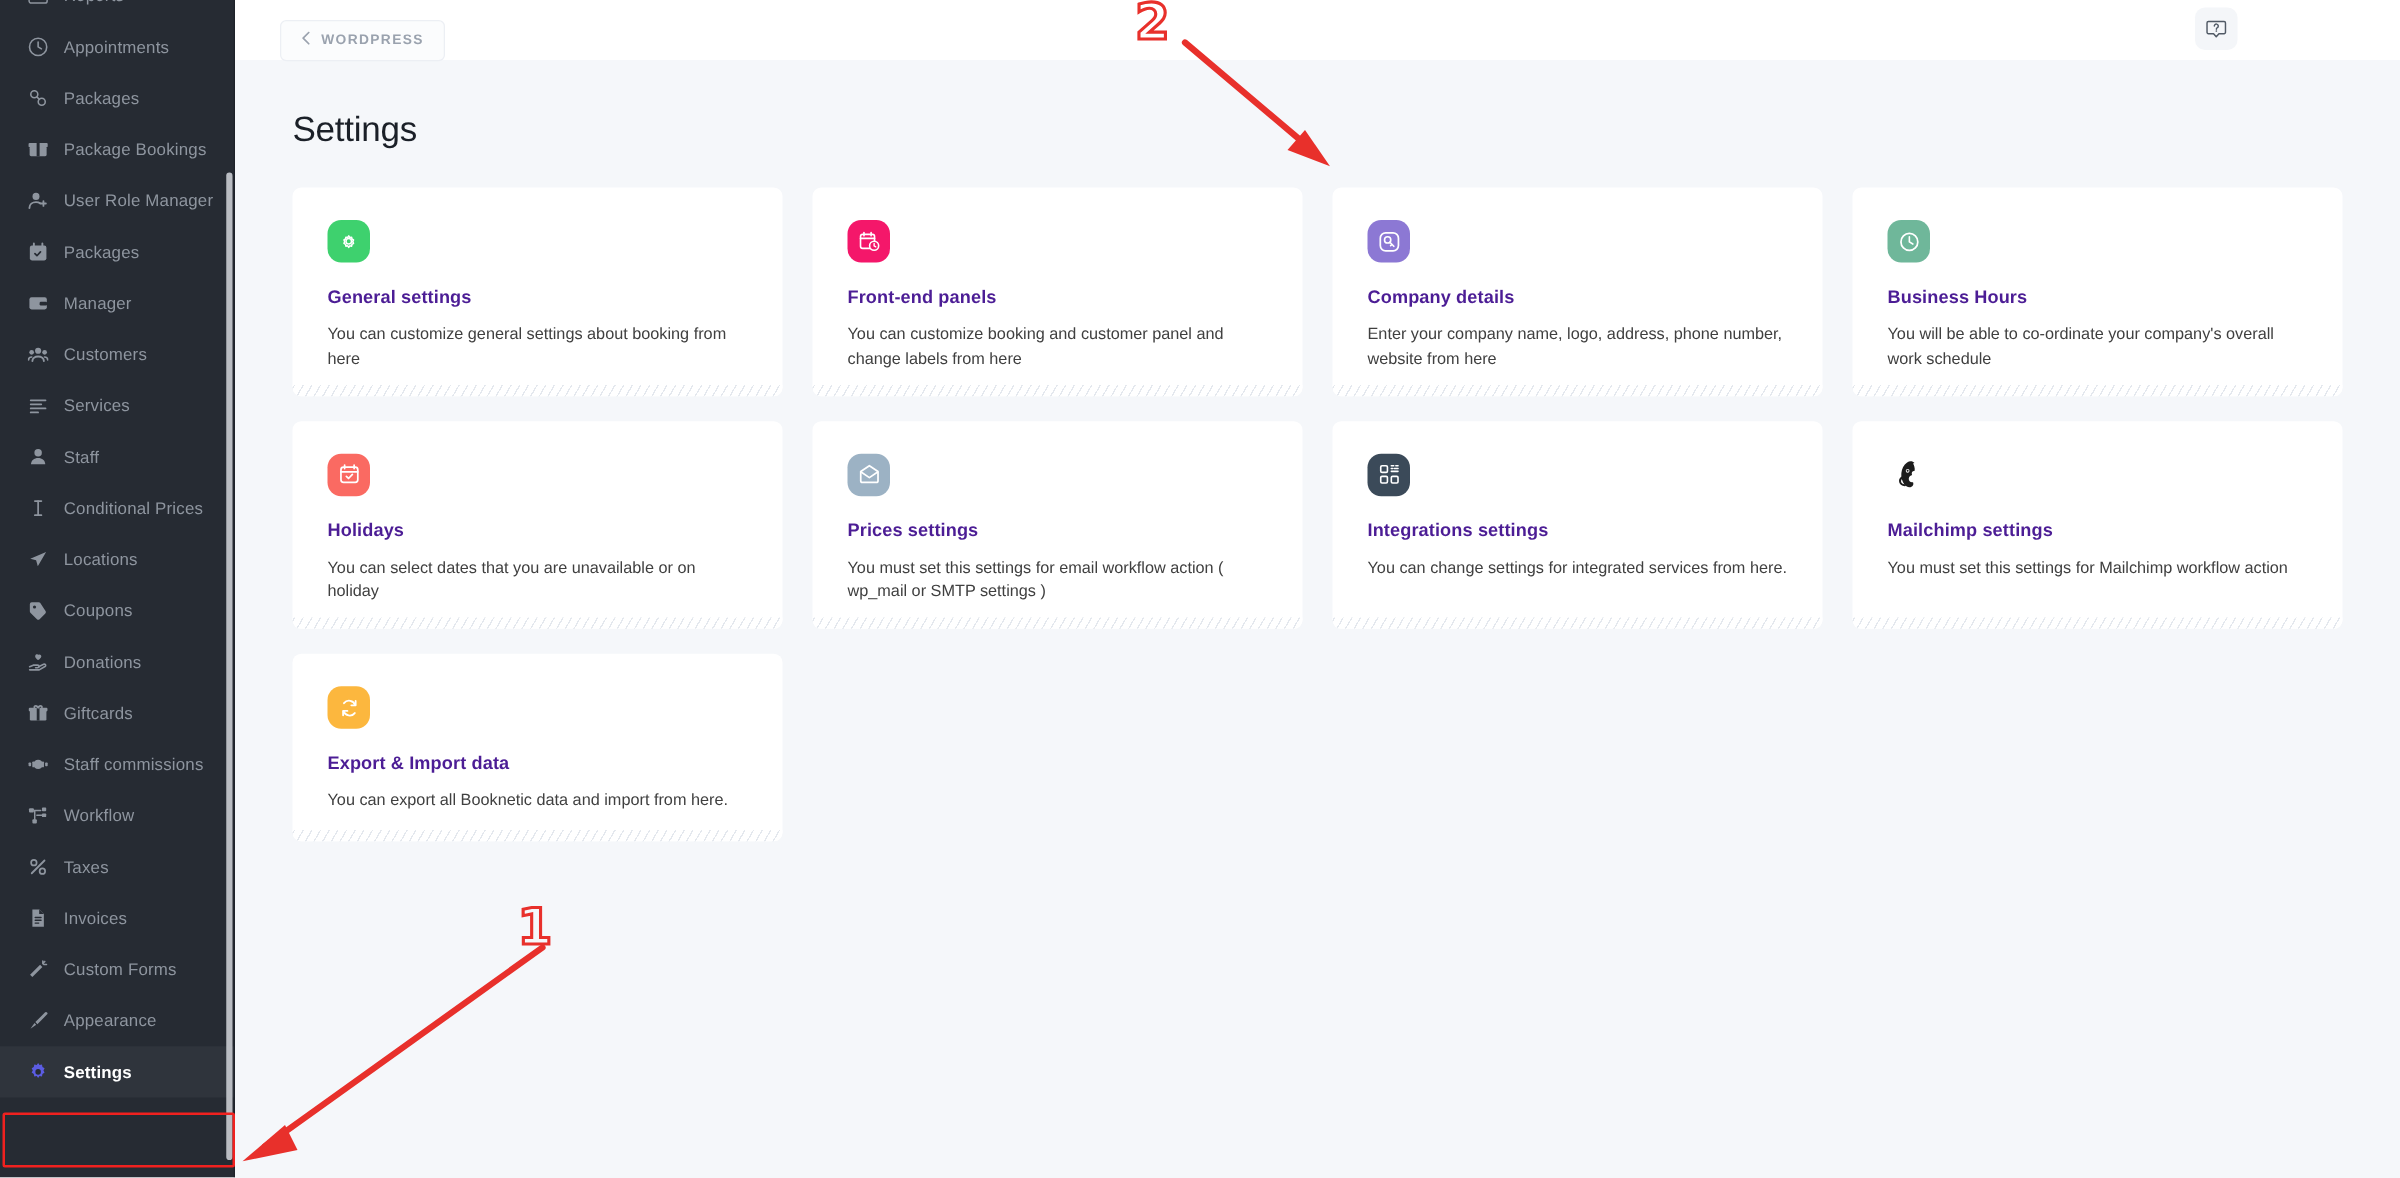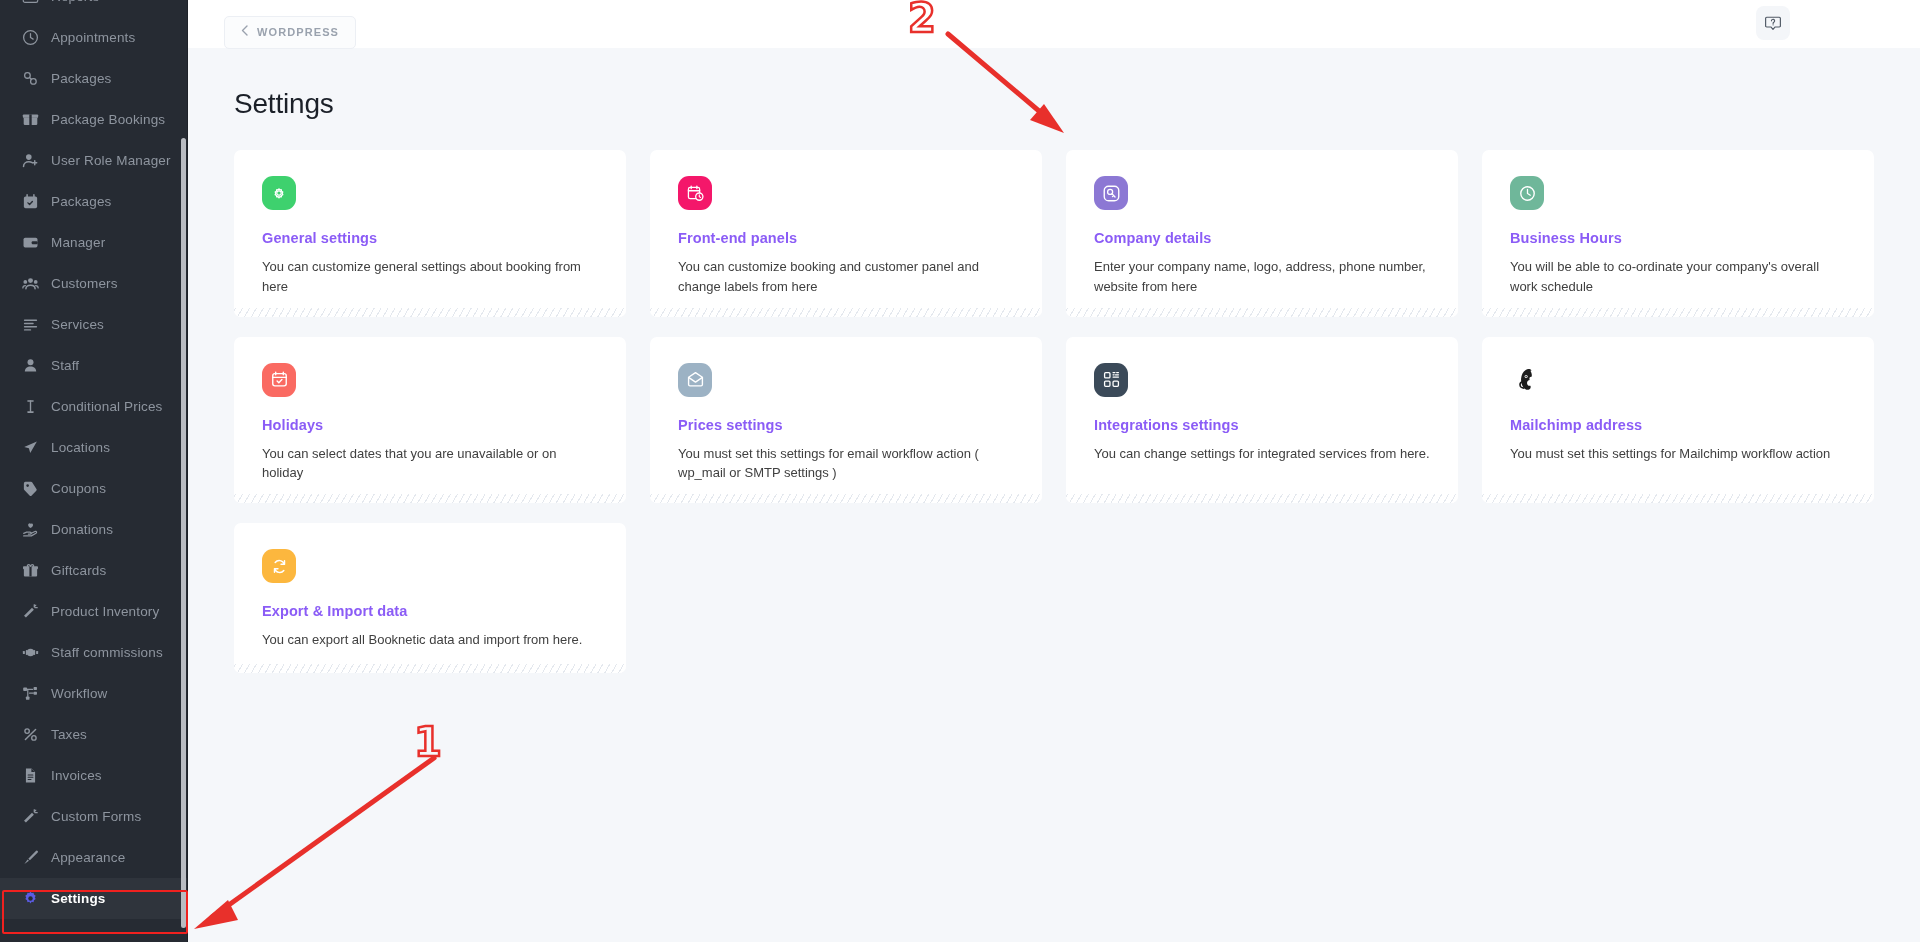--- a/index.html
+++ b/index.html
@@ -166,21 +166,21 @@
     width: 34px; height: 34px;
     border-radius: 11px;
     display: flex; align-items: center; justify-content: center;
     color: #ffffff;
     margin-bottom: 20px;
   }
   .card-ico.plain { background: transparent !important; }
   .card-title {
     font-size: 14.5px;
     font-weight: bold;
-    color: #8b5cf6;
+    color: #4c1d95;
     margin-bottom: 11px;
     letter-spacing: 0.1px;
   }
   .card-desc {
     font-size: 13px;
     line-height: 1.52;
     color: #404040;
     max-width: 340px;
   }
   .card.empty { background: transparent; }
@@ -358,29 +358,20 @@
         <div class="nav-item">
           <span class="nav-ico">
             <svg width="17" height="17" viewBox="0 0 20 20" fill="none">
               <rect x="2.2" y="7.6" width="15.6" height="9.4" rx="1.2" fill="currentColor"></rect>
               <rect x="1.2" y="5" width="17.6" height="3.4" rx="1" fill="currentColor"></rect>
               <rect x="8.7" y="5" width="2.6" height="12" fill="#262b33"></rect>
               <path d="M10 5c-1.6-3.4-5-1.4-3.1.6M10 5c1.6-3.4 5-1.4 3.1.6" stroke="currentColor" stroke-width="1.5" stroke-linecap="round"></path>
             </svg>
           </span>
           <span class="nav-label">Giftcards</span>
-        </div>
-        <div class="nav-item">
-          <span class="nav-ico">
-            <svg width="17" height="17" viewBox="0 0 20 20" fill="none">
-              <path d="M3 17l9.4-9.4 2.2 2.2L5.2 19.2z" fill="currentColor" transform="translate(-0.6,-2)"></path>
-              <path d="M14.4 2v2.6M17.9 5.5h-2.6M16.3 2.5l-1.6 1.6" stroke="currentColor" stroke-width="1.4" stroke-linecap="round"></path>
-            </svg>
-          </span>
-          <span class="nav-label">Product Inventory</span>
         </div>
         <div class="nav-item">
           <span class="nav-ico">
             <svg width="17" height="17" viewBox="0 0 20 20" fill="none">
               <rect x="1" y="8.2" width="2.4" height="3.6" rx="0.7" fill="currentColor"></rect>
               <rect x="16.6" y="8.2" width="2.4" height="3.6" rx="0.7" fill="currentColor"></rect>
               <circle cx="10" cy="10" r="4.4" fill="currentColor"></circle>
               <rect x="4.5" y="7.2" width="2" height="5.6" rx="0.8" fill="currentColor"></rect>
               <rect x="13.5" y="7.2" width="2" height="5.6" rx="0.8" fill="currentColor"></rect>
             </svg>
@@ -552,21 +543,21 @@
           </div>
           <div class="card">
             <div class="card-ico plain" style="background: transparent;">
               <svg width="28" height="28" viewBox="0 0 28 28" fill="none">
                 <path d="M18.6 4.4c-1.4-1.6-3.9-1.8-5.9-.4-2.7 1.8-4.3 5-4.6 8.4-.4 4.6 1.3 8.6 4 10.6 2 1.4 4.2 1 5.2-.6.5-.8.5-1.9.1-2.7-1 .3-2.1 0-2.7-.8-1-1.2-.9-3 .3-4.1.5-.5 1.1-.8 1.7-.9-.4-.7-.4-1.6 0-2.3.4-.7 1.2-1 1.9-.8.3-1.2.3-2.4-.1-3.5-.2-.9-.6-1.8-1.1-2.5z" fill="#1c1c1c"></path>
                 <circle cx="13.1" cy="10.6" r="1.5" fill="#fff"></circle>
                 <circle cx="13.1" cy="10.6" r="0.8" fill="#1c1c1c"></circle>
                 <path d="M9.6 15.6c-1.5.5-2.6 1.8-2.6 3.2 0 1.9 1.8 3.3 3.9 3.3" stroke="#1c1c1c" stroke-width="1.6" stroke-linecap="round"></path>
               </svg>
             </div>
-            <div class="card-title">Mailchimp address</div>
+            <div class="card-title">Mailchimp settings</div>
             <div class="card-desc">You must set this settings for Mailchimp workflow action</div>
           </div>
           <div class="card">
             <div class="card-ico" style="background: rgb(252, 183, 62);">
               <svg width="19" height="19" viewBox="0 0 22 22" fill="none">
                 <path d="M16.4 8.2A6 6 0 006 6.4M5.6 13.8A6 6 0 0016 15.6" stroke="#fff" stroke-width="1.7" stroke-linecap="round"></path>
                 <path d="M16.8 4.4v4h-4M5.2 17.6v-4h4" stroke="#fff" stroke-width="1.7" stroke-linecap="round" stroke-linejoin="round"></path>
               </svg>
             </div>
             <div class="card-title">Export &amp; Import data</div>

